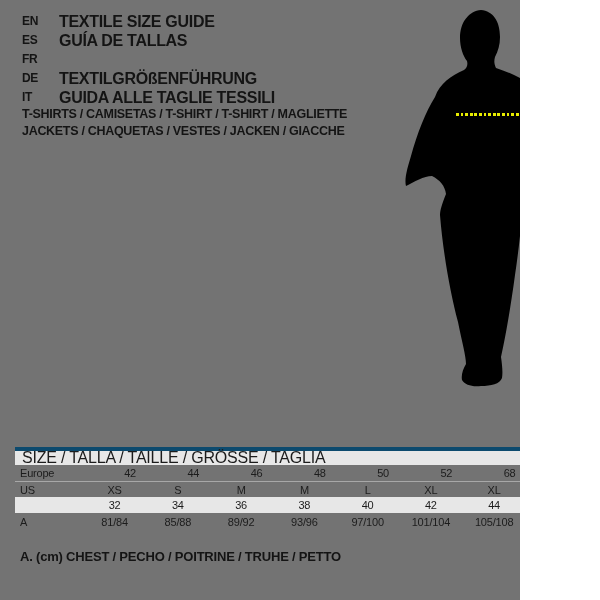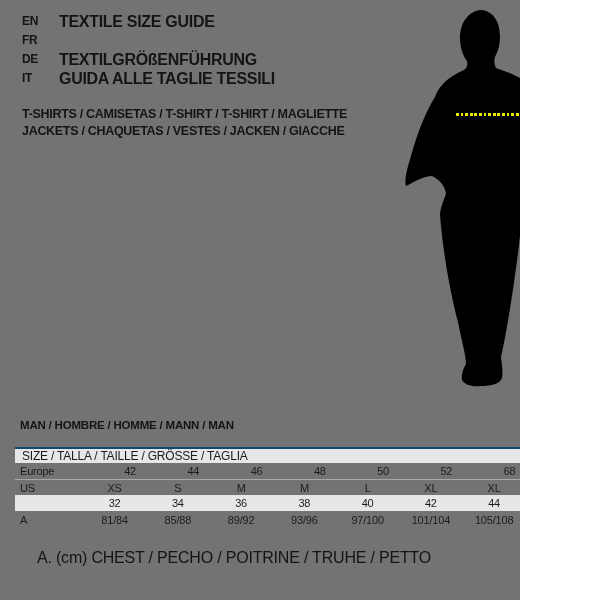--- a/index.html
+++ b/index.html
@@ -27,41 +27,45 @@
     position:absolute;left:542px;top:114px;width:17px;height:2px;
     background:repeating-linear-gradient(to right,#000 0 3.5px,transparent 3.5px 6px);
   }
   .measure-a{position:absolute;left:561px;top:108px;font-size:12px;font-weight:600;letter-spacing:-0.2px;}
   
   .man-title{position:absolute;left:20px;top:419px;margin:0;font-size:11.5px;font-weight:700;letter-spacing:-0.2px;}
   
   .size-table{position:absolute;left:15px;top:447px;width:574px;}
   .t-header{
     height:14px;line-height:14px;background:var(--table-band,#e7e7e7);
-    border-top:2px solid #0c4a6e;padding-left:7px;font-size:12px;letter-spacing:-0.2px;color:#1c1c1c;
+    border-top:4px solid #0c4a6e;padding-left:7px;font-size:16px;letter-spacing:-0.2px;color:#1c1c1c;
   }
   .t-row{display:flex;font-size:11px;letter-spacing:-0.2px;color:#1c1c1c;align-items:center;}
   .t-row .lbl{width:68px;padding-left:5px;box-sizing:border-box;}
   .t-row .val{flex:1;text-align:center;}
   .row-europe{height:16px;border-bottom:1px solid #a8a8a8;gap:31px;}
   .row-us{height:15px;}
   .row-shade{height:16px;background:var(--table-band,#e7e7e7);}
   .row-a{height:17px;}
   
-  .footnote{position:absolute;left:37px;top:549px;font-size:16px;font-weight:400;letter-spacing:-0.2px;white-space:nowrap;}
+  .footnote{position:absolute;left:20px;top:549px;font-size:13px;font-weight:700;letter-spacing:-0.2px;white-space:nowrap;}
 </style>
 </head>
 <body>
 
 <div class="canvas">
 
   <section class="lang-block">
     <div class="lang-row">
       <span class="lang-code">EN</span>
       <span class="lang-label">TEXTILE SIZE GUIDE</span>
+    </div>
+    <div class="lang-row">
+      <span class="lang-code">ES</span>
+      <span class="lang-label">GUÍA DE TALLAS</span>
     </div>
     <div class="lang-row">
       <span class="lang-code">FR</span>
     </div>
     <div class="lang-row">
       <span class="lang-code">DE</span>
       <span class="lang-label">TEXTILGRÖßENFÜHRUNG</span>
     </div>
     <div class="lang-row">
       <span class="lang-code">IT</span>
@@ -106,21 +110,20 @@
         C104 64 104 61 105 57
         C108 51 110 45 110 37
         C110 21 103 11 91 10 Z"></path>
     </svg>
   </figure>
 
   <div class="chest-dash"></div>
   <div class="outer-dash"></div>
   <div class="measure-a">A</div>
 
-  <h2 class="man-title">MAN / HOMBRE / HOMME / MANN / MAN</h2>
 
   <div class="size-table">
     <div class="t-header">SIZE / TALLA / TAILLE / GRÖSSE / TAGLIA</div>
 
     <div class="t-row row-europe">
       <span class="lbl">Europe</span>
       <span class="val">42</span>
       <span class="val">44</span>
       <span class="val">46</span>
       <span class="val">48</span>

